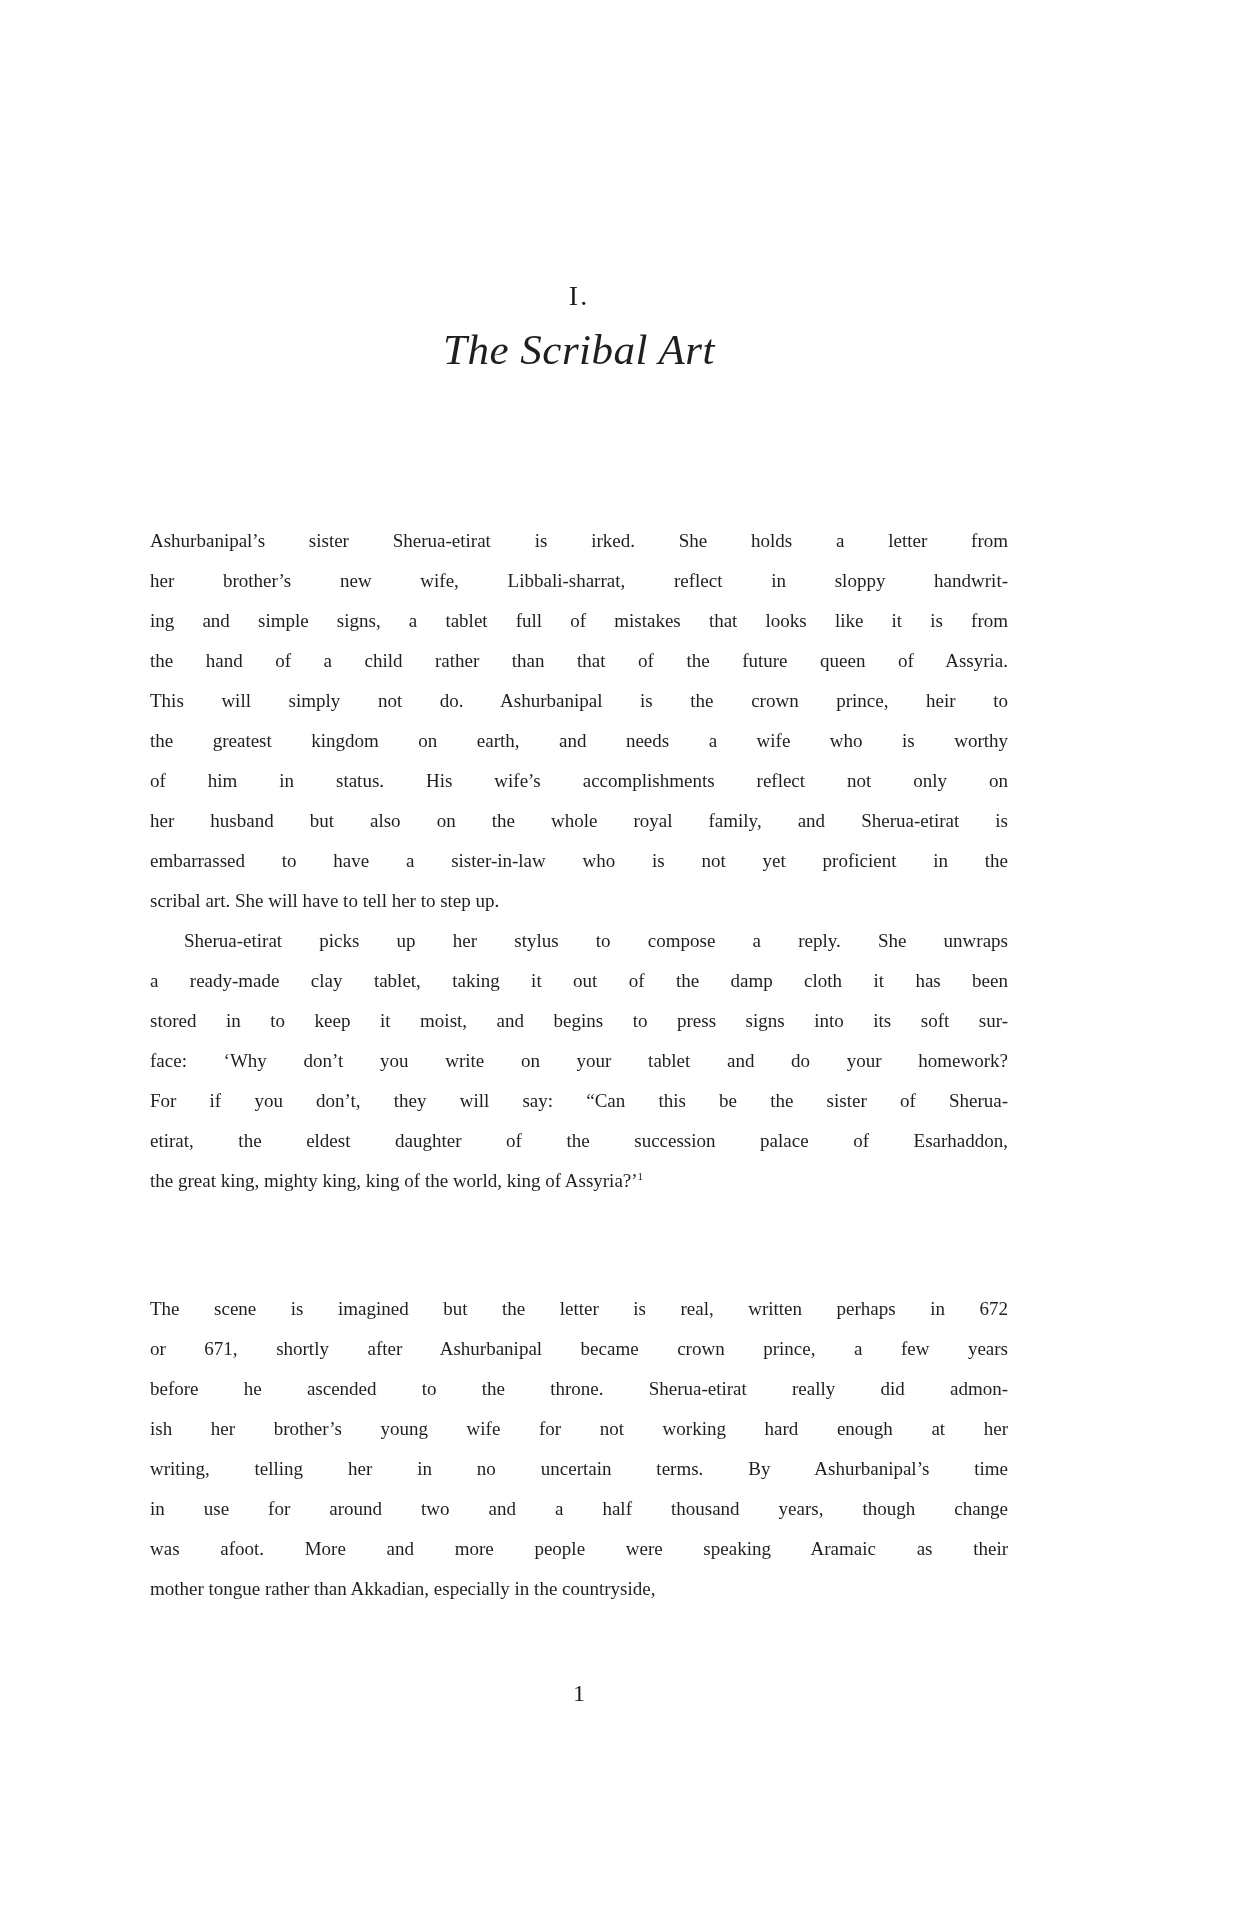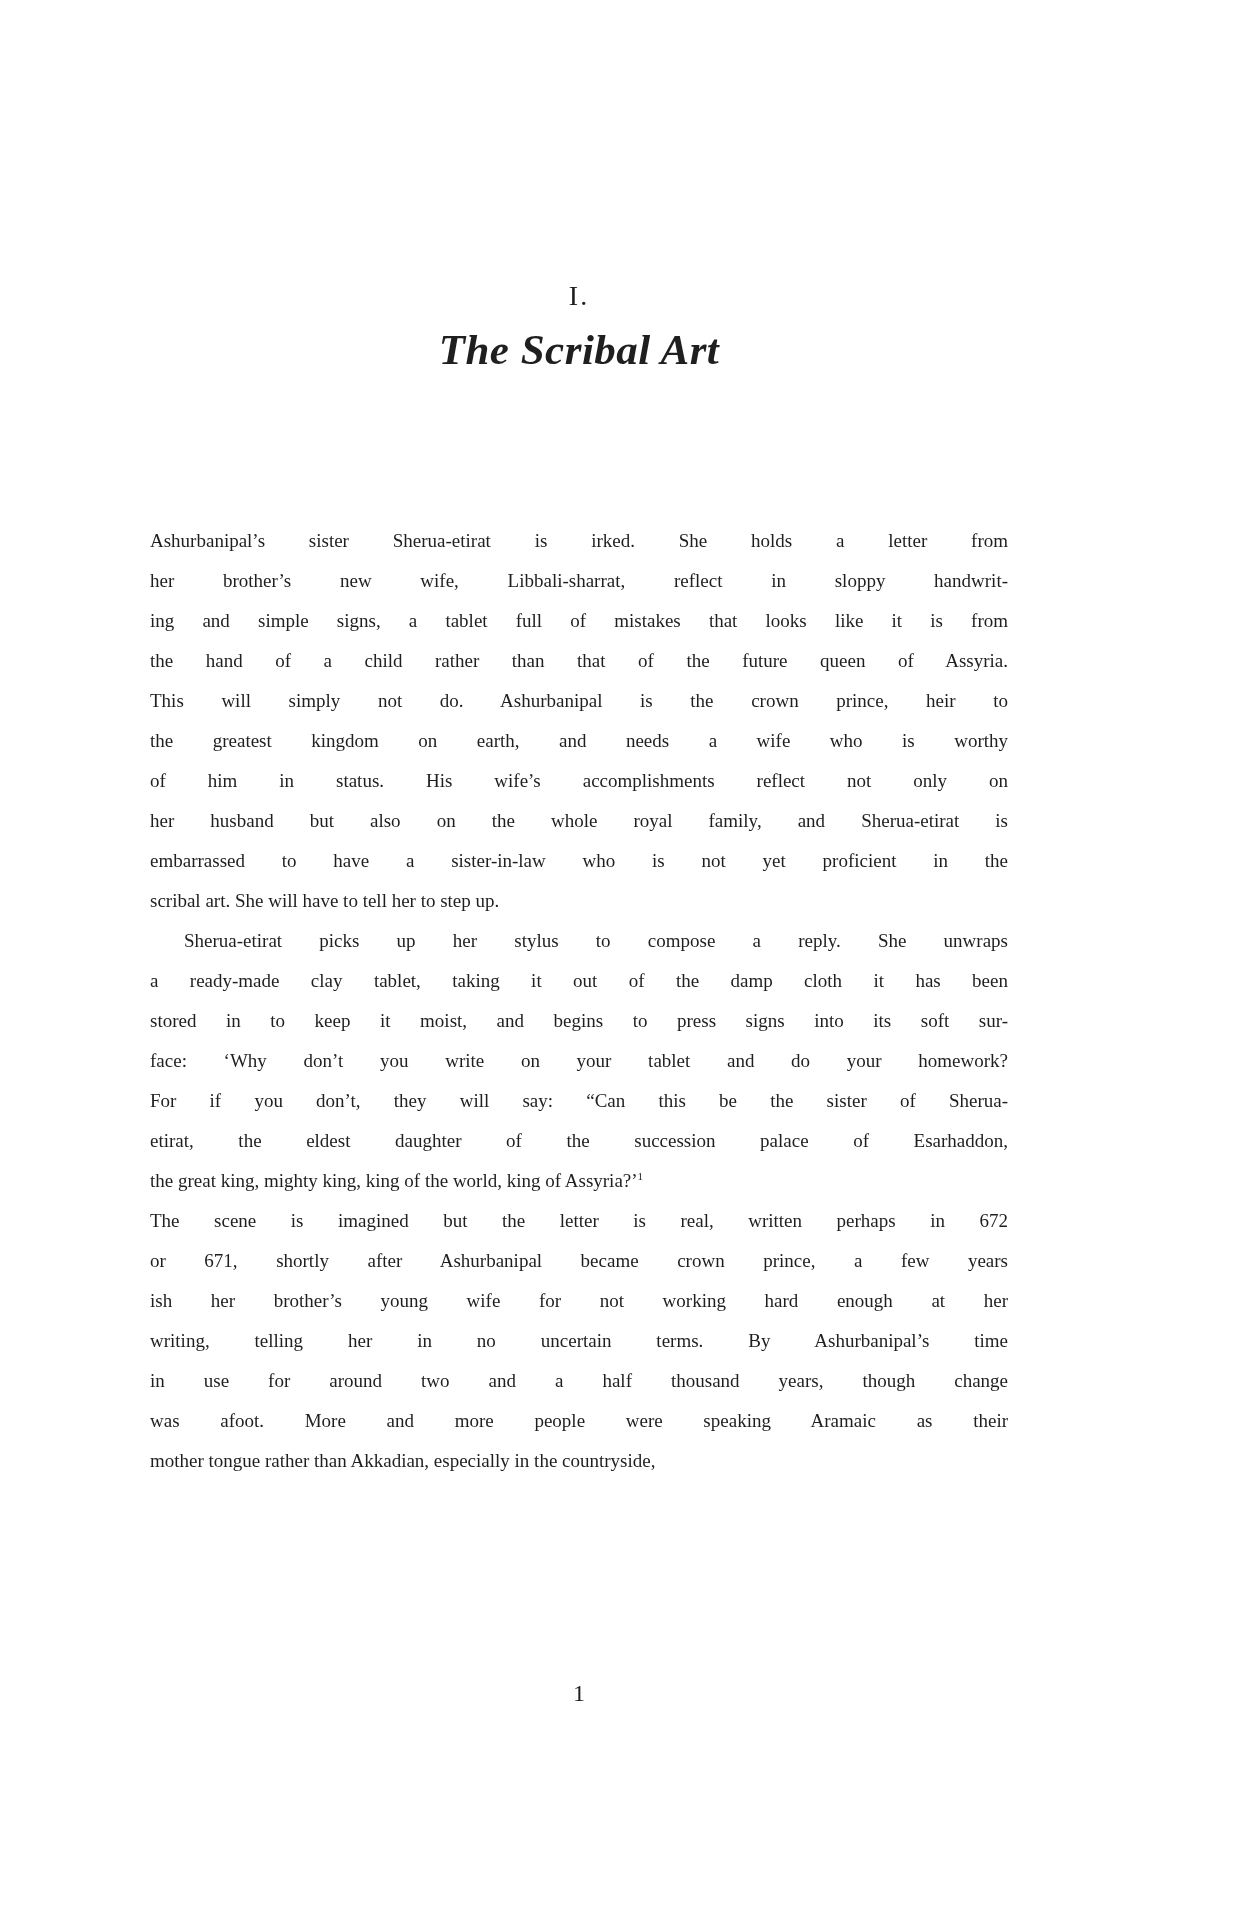--- a/index.html
+++ b/index.html
@@ -27,32 +27,32 @@
   .chapter-number {
     font-size: 28px;
     line-height: 30px;
     letter-spacing: 2px;
   }
   .chapter-title {
     margin: 13px 0 0 0;
     font-size: 43px;
     line-height: 52px;
     font-style: italic;
-    font-weight: bold;
+    font-weight: normal;
     letter-spacing: 0.5px;
   }
   .text-block {
     position: absolute;
     left: 150px;
     top: 521px;
     width: 858px;
     font-size: 19px;
   }
   .para { margin: 0; }
-  .para.gap-before { }
+  .para.gap-before { margin-top: 88px; }
   .para.indent-first .line:first-child { text-indent: 34px; }
   .line {
     height: 40px;
     line-height: 40px;
     text-align: justify;
     text-align-last: justify;
     overflow: hidden;
   }
   .line.last {
     text-align: right;
@@ -106,20 +106,21 @@
         <div class="line">a ready-made clay tablet, taking it out of the damp cloth it has been</div>
         <div class="line">stored in to keep it moist, and begins to press signs into its soft sur-</div>
         <div class="line">face: ‘Why don’t you write on your tablet and do your homework?</div>
         <div class="line">For if you don’t, they will say: “Can this be the sister of Sherua-</div>
         <div class="line">etirat, the eldest daughter of the succession palace of Esarhaddon,</div>
         <div class="line last"><span>the great king, mighty king, king of the world, king of Assyria?’</span><span class="seg-sup">1</span></div>
       </div>
       <div class="para gap-before">
         <div class="line">The scene is imagined but the letter is real, written perhaps in 672</div>
         <div class="line">or 671, shortly after Ashurbanipal became crown prince, a few years</div>
+        <div class="line">before he ascended to the throne. Sherua-etirat really did admon-</div>
         <div class="line">ish her brother’s young wife for not working hard enough at her</div>
         <div class="line">writing, telling her in no uncertain terms. By Ashurbanipal’s time</div>
         <div class="line">in use for around two and a half thousand years, though change</div>
         <div class="line">was afoot. More and more people were speaking Aramaic as their</div>
         <div class="line last">mother tongue rather than Akkadian, especially in the countryside,</div>
       </div>
     </div>
 
   <div class="folio">1</div>
 

